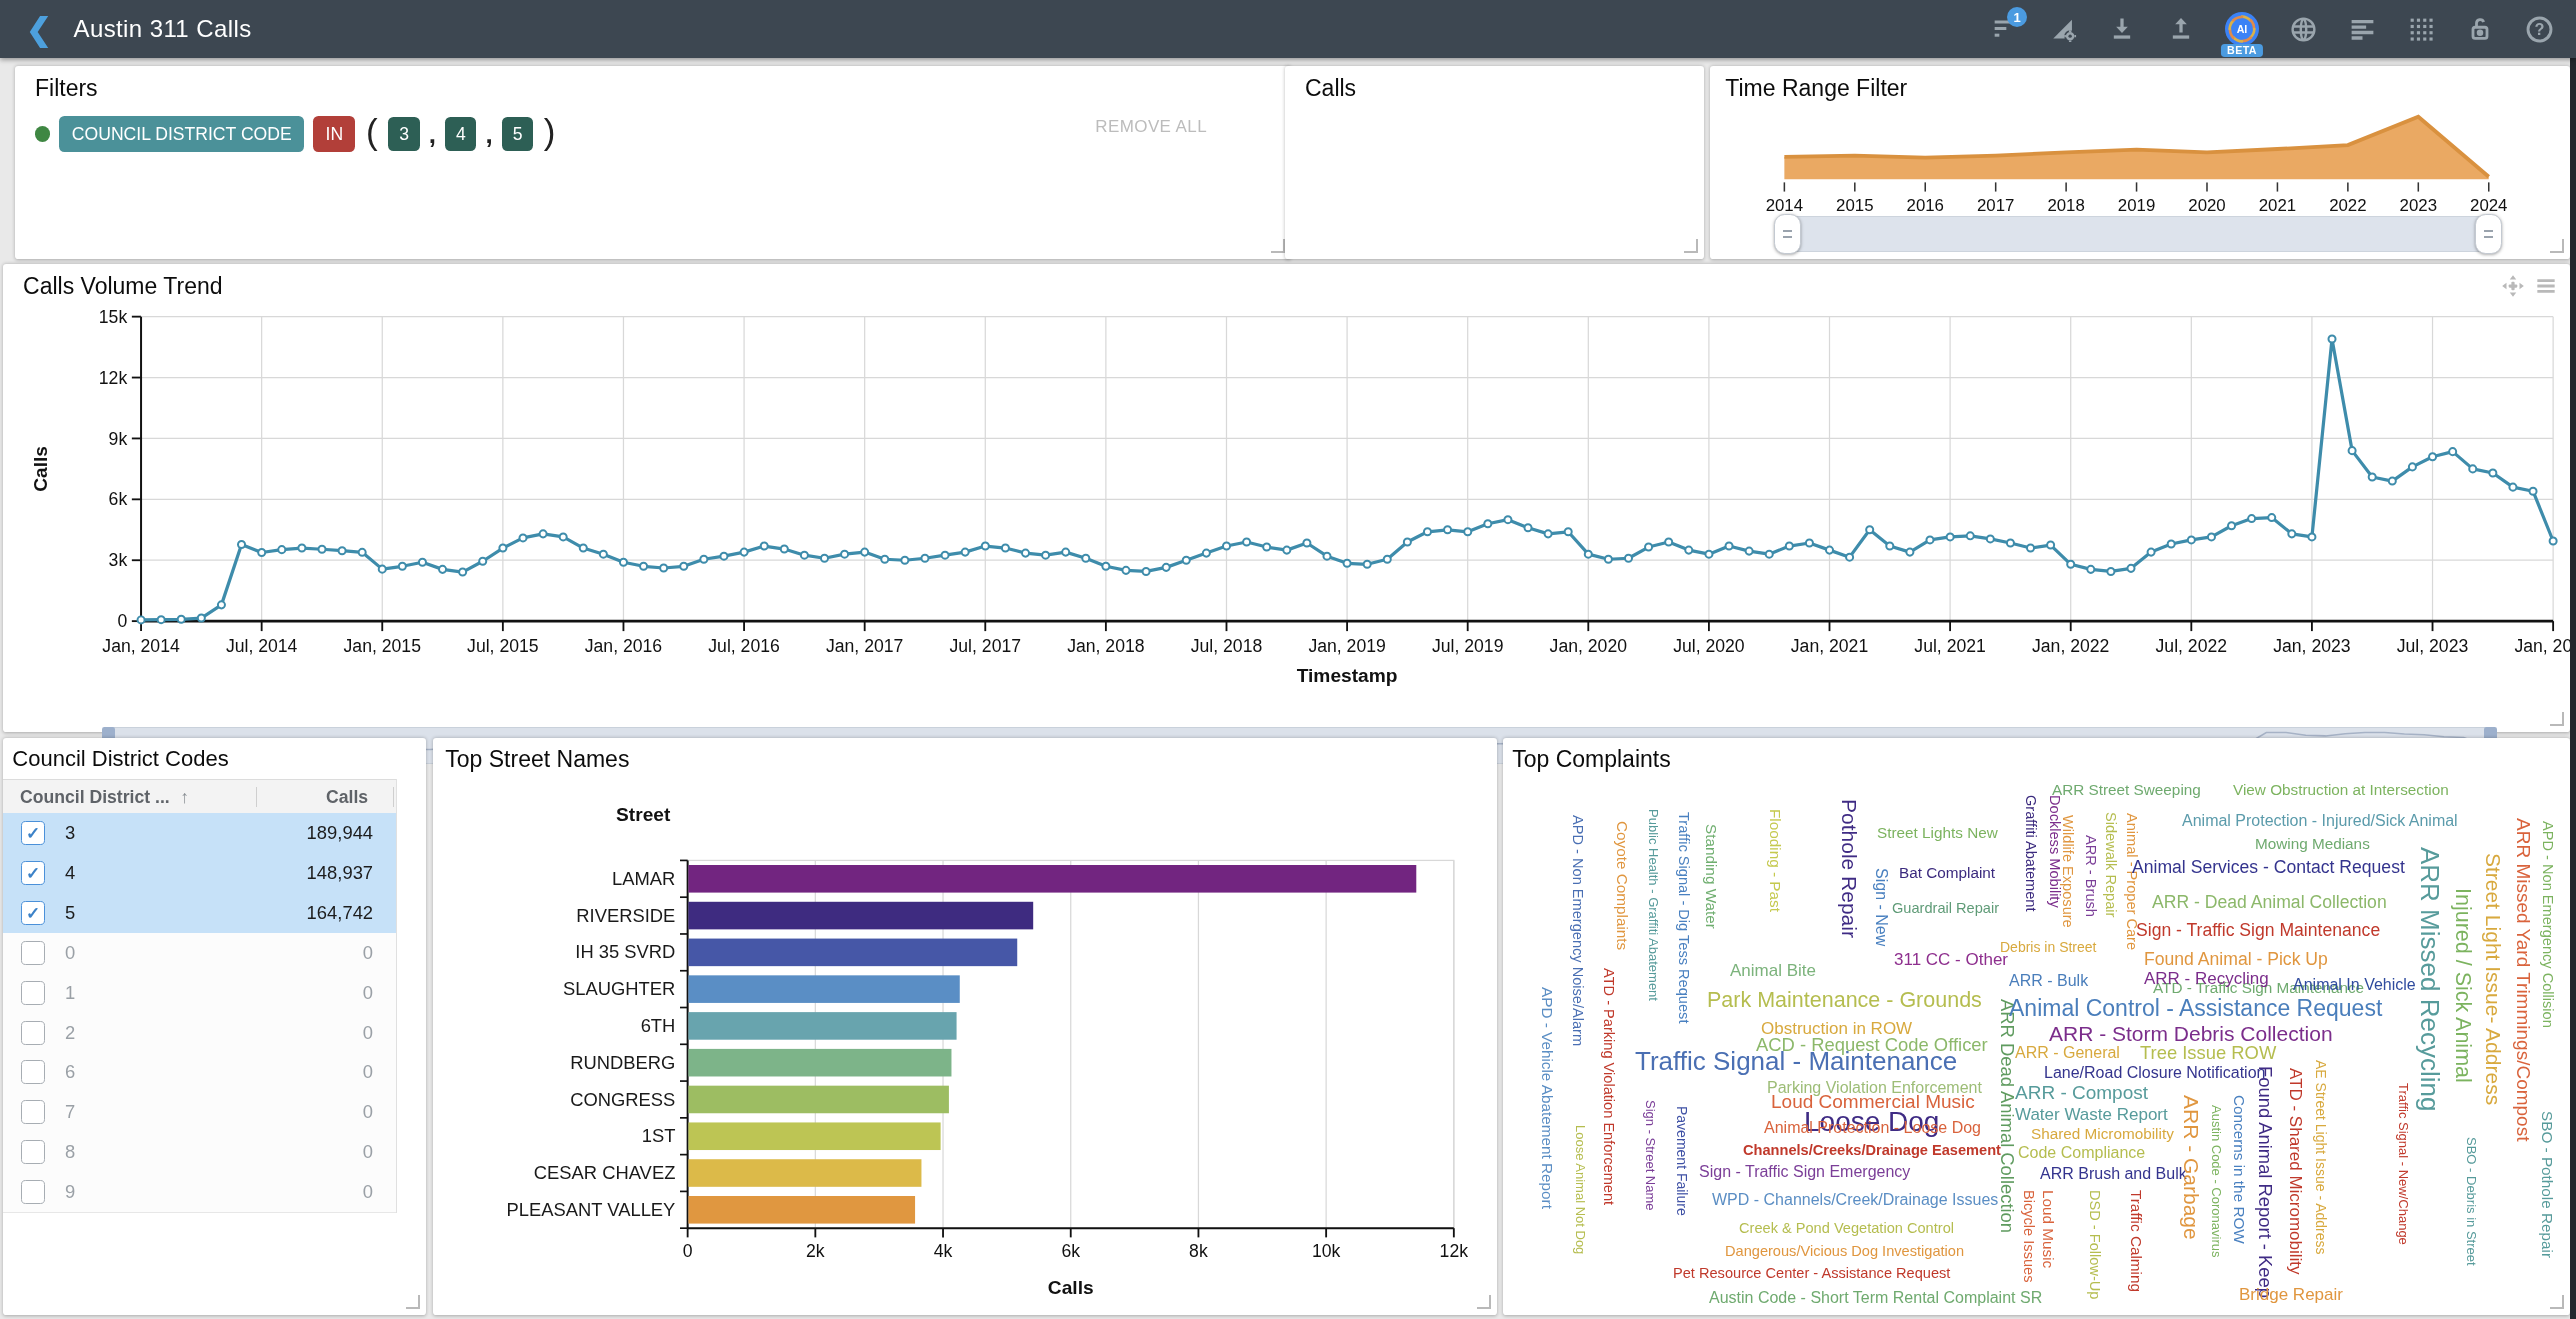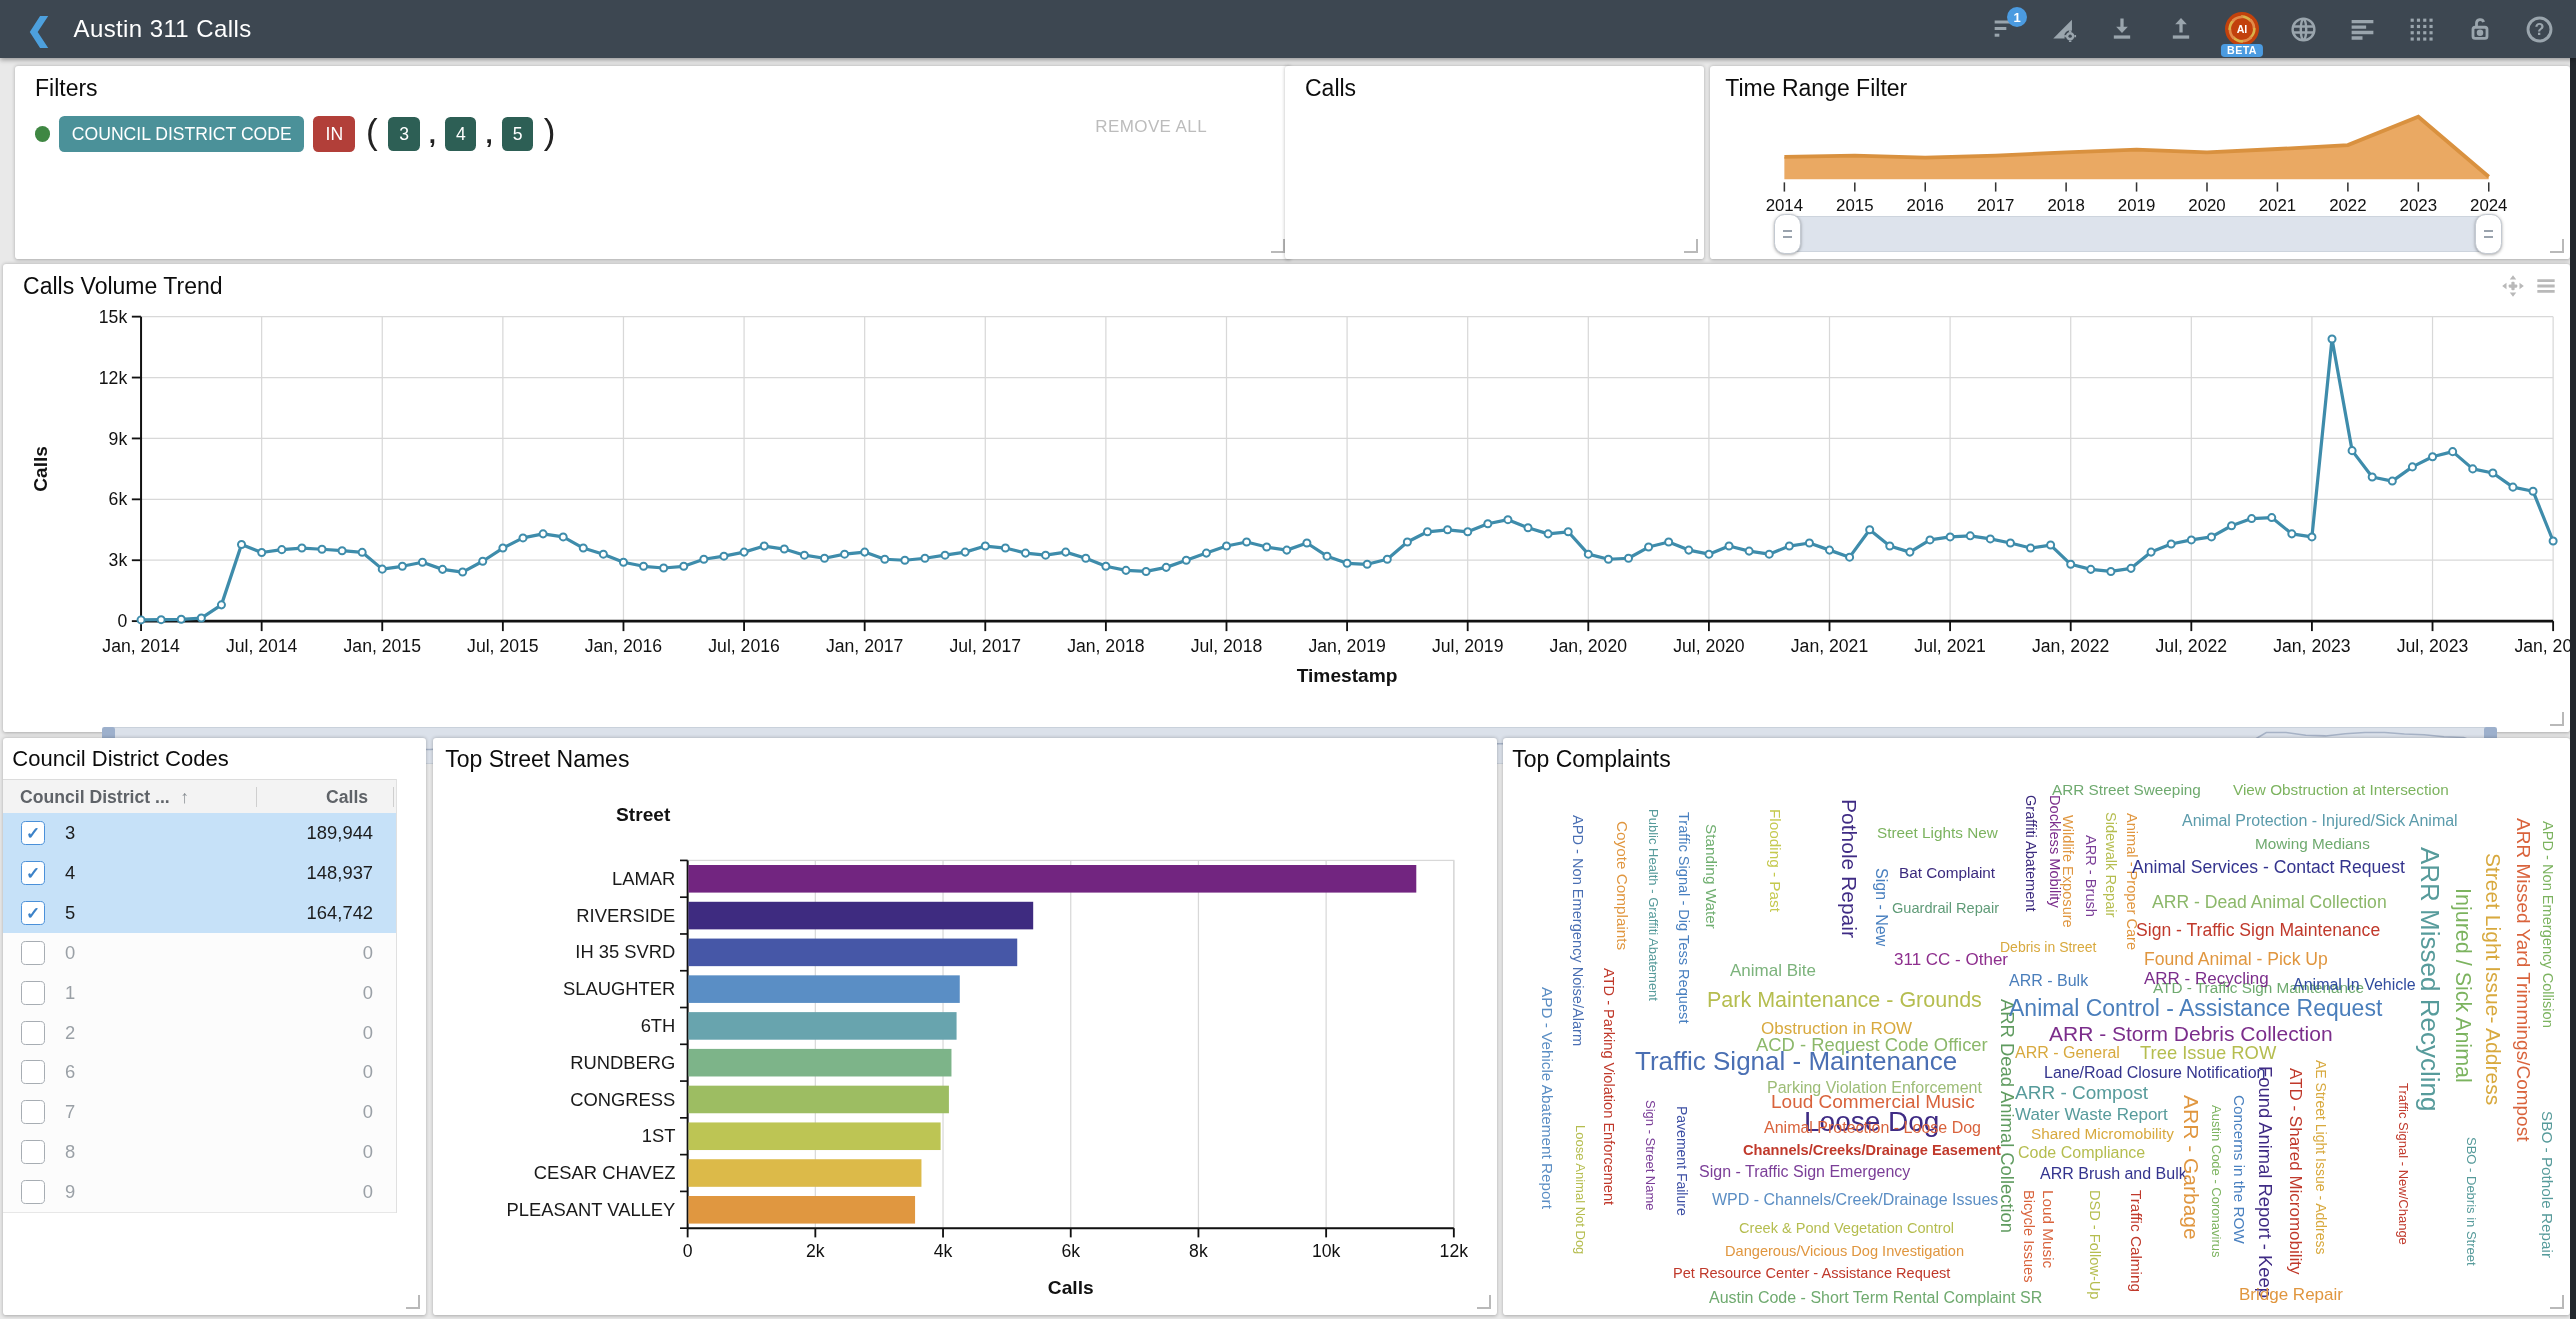--- a/index.html
+++ b/index.html
@@ -6,21 +6,21 @@
   #root{position:relative;width:2576px;height:1320px;overflow:hidden;background:#e9e9e9;}
   
   .topbar{position:absolute;left:0;top:0;width:2576px;height:58px;background:#3d4751;box-shadow:0 2.3px 4.6px rgba(0,0,0,.35);z-index:50;display:flex;align-items:center;}
   .back{color:#4da0dd;font-size:31px;font-weight:bold;margin-left:26px;cursor:pointer;line-height:1;}
   .app-title{color:#fff;font-size:24px;margin-left:21.5px;letter-spacing:0.4px;}
   .toolbar{position:absolute;right:21.5px;top:0;height:58px;display:flex;align-items:center;gap:28px;}
   .tbicon{position:relative;width:31px;height:31px;display:flex;align-items:center;justify-content:center;cursor:pointer;}
   .tbicon svg{display:block;}
   .tbbadge{position:absolute;top:-6.1px;right:-7.7px;background:#4b9be0;color:#fff;border-radius:50%;width:20px;height:20px;font-size:13px;display:flex;align-items:center;justify-content:center;font-weight:bold;}
   .ai-wrap{position:relative;width:35px;height:35px;}
-  .ai-circle{width:34px;height:34px;border-radius:50%;background:#c2410c;display:flex;align-items:center;justify-content:center;position:relative;overflow:hidden;}
+  .ai-circle{width:34px;height:34px;border-radius:50%;background:#3b82f6;display:flex;align-items:center;justify-content:center;position:relative;overflow:hidden;}
   .ai-circle span{color:#fff;font-size:10.7px;font-weight:bold;z-index:2;}
   .beta{position:absolute;left:50%;transform:translateX(-50%);bottom:-10.7px;background:#4b9be0;color:#fff;font-size:10.7px;font-weight:bold;padding:0.8px 6.1px;border-radius:3.8px;letter-spacing:0.4px;z-index:3;}
   
   .panel{position:absolute;background:#fff;border-radius:3.1px;box-shadow:0 0.8px 3.8px rgba(0,0,0,.28);}
   .ptitle{position:absolute;left:20px;top:9.2px;font-size:23px;color:#0c0c0c;font-weight:500;}
   .resize{position:absolute;right:6.1px;bottom:6.1px;width:12.3px;height:12.3px;border-right:2.3px solid #b9b9b9;border-bottom:2.3px solid #b9b9b9;cursor:nwse-resize;}
   
   .chips{position:absolute;left:20px;top:48px;display:flex;align-items:center;gap:9.2px;}
   .fdot{width:15.3px;height:15.3px;border-radius:50%;background:#3f8743;}
   .chip{border-radius:5.4px;color:#fff;font-size:17.6px;padding:7.7px 12.3px;cursor:pointer;}

